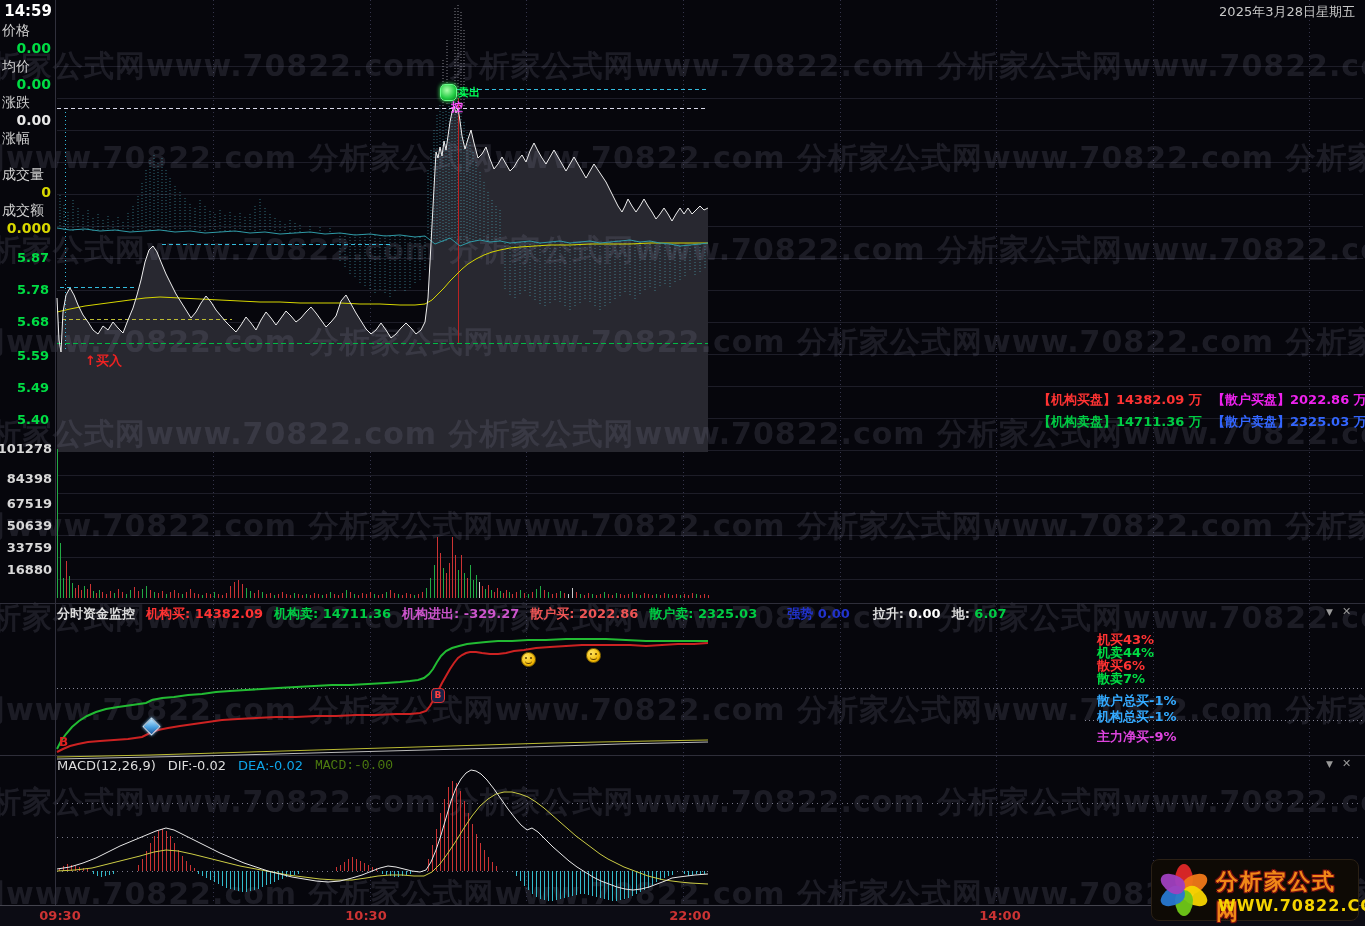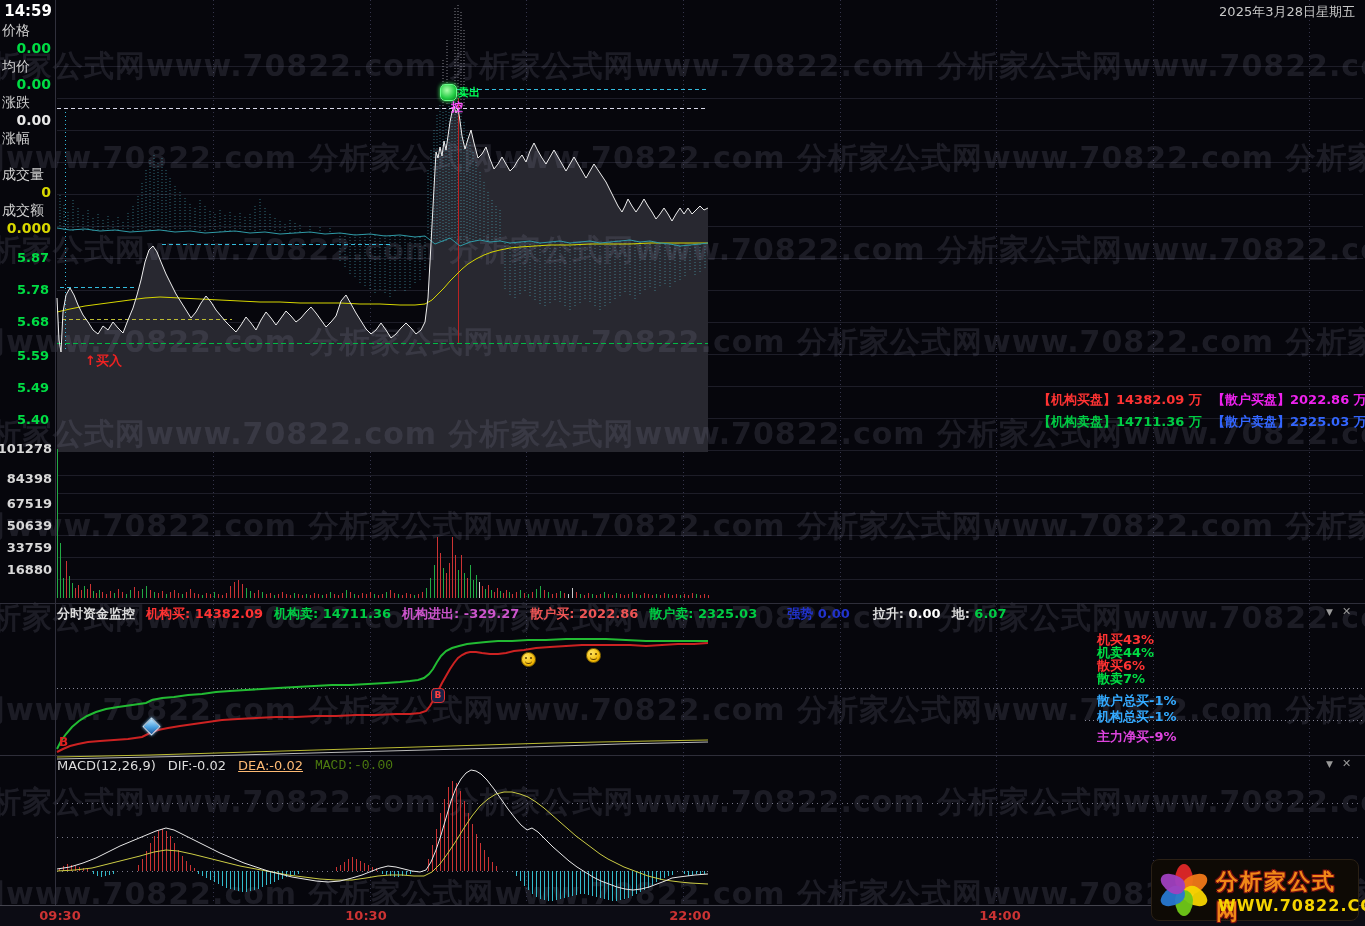--- a/index.html
+++ b/index.html
@@ -594,21 +594,21 @@
         </span>
     </div>
     <div class="pane-btns" style="left:1326px;top:605px;">
       <span class="bt">▼</span>
       <span class="bx">✕</span>
     </div>
     <span id="pctlist"><span class="pct-item" style="top: 631px; color: rgb(255, 51, 51);">机买43%</span><span class="pct-item" style="top: 644px; color: rgb(0, 221, 68);">机卖44%</span><span class="pct-item" style="top: 657px; color: rgb(255, 51, 51);">散买6%</span><span class="pct-item" style="top: 670px; color: rgb(0, 221, 68);">散卖7%</span><span class="pct-item" style="top: 692px; color: rgb(51, 170, 255);">散户总买-1%</span><span class="pct-item" style="top: 708px; color: rgb(51, 170, 255);">机构总买-1%</span><span class="pct-item" style="top: 728px; color: rgb(221, 68, 221);">主力净买-9%</span></span>
     <div class="macd-row">
       <span>MACD(12,26,9)</span>
       <span>DIF:-0.02</span>
-      <span id="dea" style="color: #fdba74; text-decoration: underline;">DEA:-0.02</span>
+      <span id="dea" style="color: #0ea5e9;">DEA:-0.02</span>
       <span id="mcd" style="color: #4d7c0f; font-family: Liberation Mono, monospace;">MACD:-0.00</span>
     </div>
     <div class="pane-btns" style="left:1326px;top:757px;">
       <span class="bt">▼</span>
       <span class="bx">✕</span>
     </div>
     <span id="timeaxis"><span class="tax" style="left: 60px;">09:30</span><span class="tax" style="left: 366px;">10:30</span><span class="tax" style="left: 690px;">22:00</span><span class="tax" style="left: 1000px;">14:00</span></span>
     <span id="markers"><span class="m-sellbadge" style="left: 440px; top: 84px;"></span><span class="m-selltext" style="left: 458px; top: 85px;">卖出</span><span class="m-selltext2" style="left: 451px; top: 99px;">控</span><span class="m-buy" style="left: 58px; top: 352px;"><span class="">↑</span><span class="">买入</span></span><span class="m-smiley" style="left: 521px; top: 652px;"></span><span class="m-smiley" style="left: 586px; top: 648px;"></span><span class="m-gem" style="left: 145px; top: 720px;"></span><span class="m-bbadge" style="left: 431px; top: 688px;">B</span><span class="m-btext" style="left: 59px; top: 735px;">B</span></span>
     <div class="logo">
       <span class="flower" id="flower">

